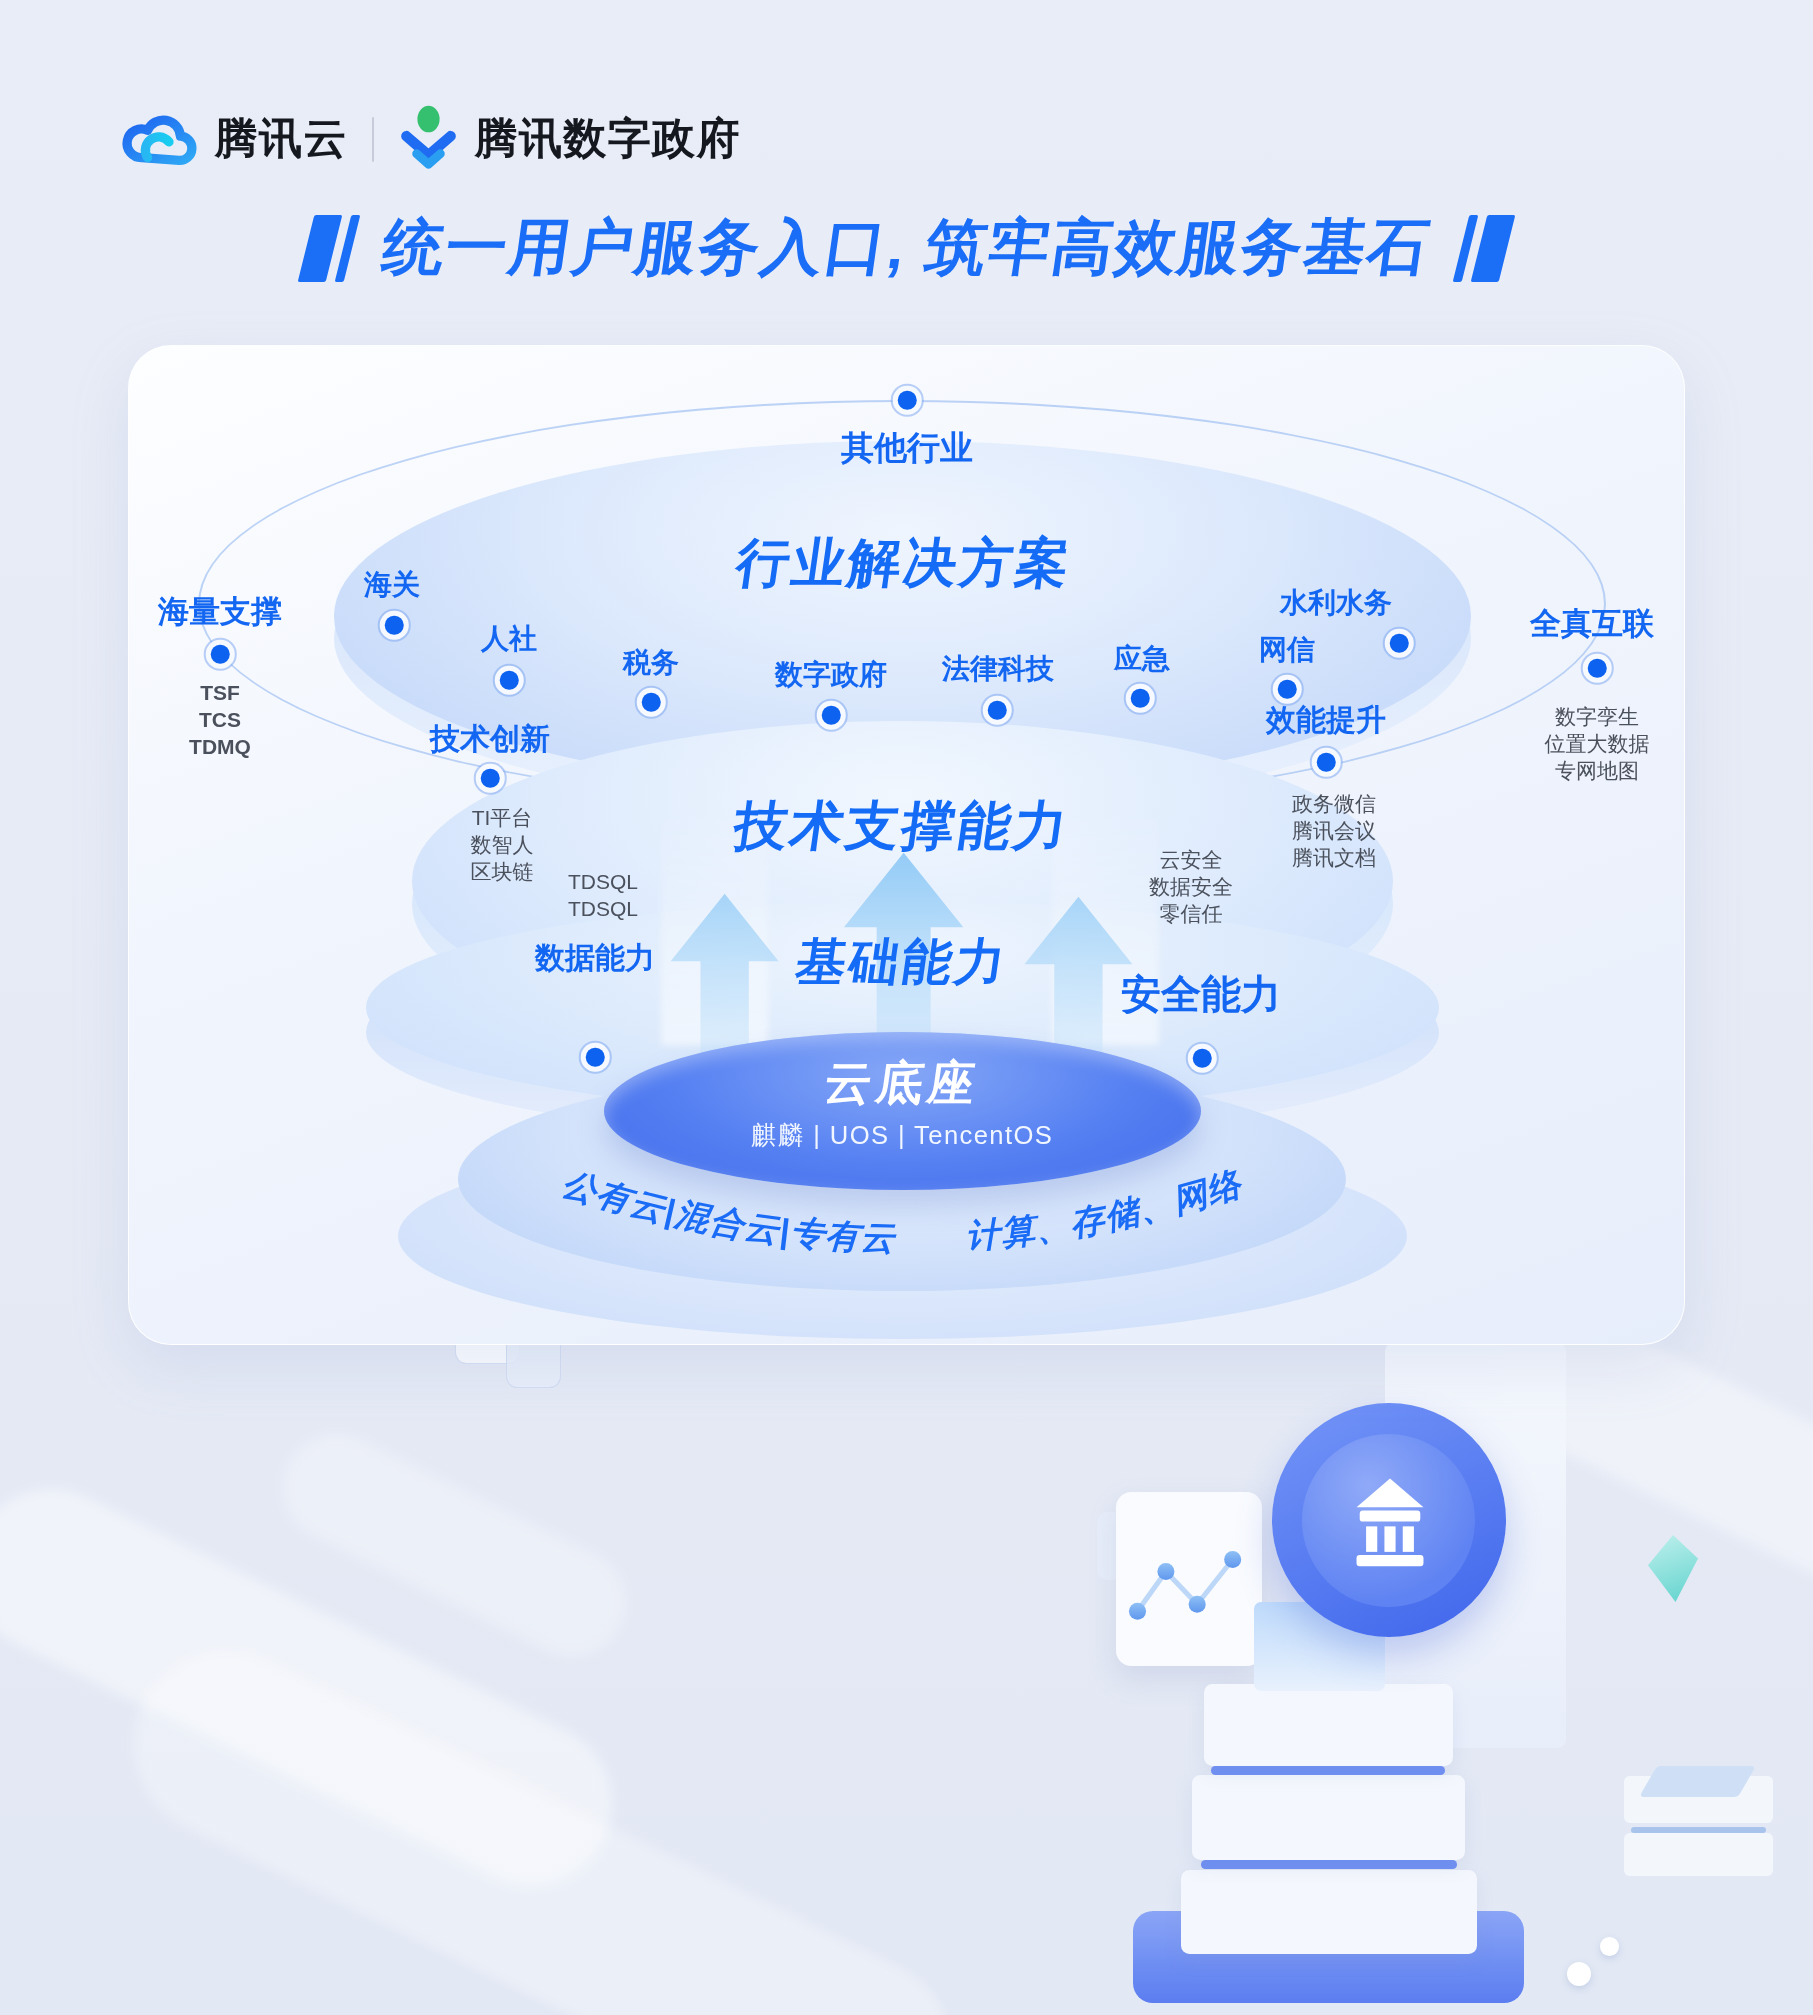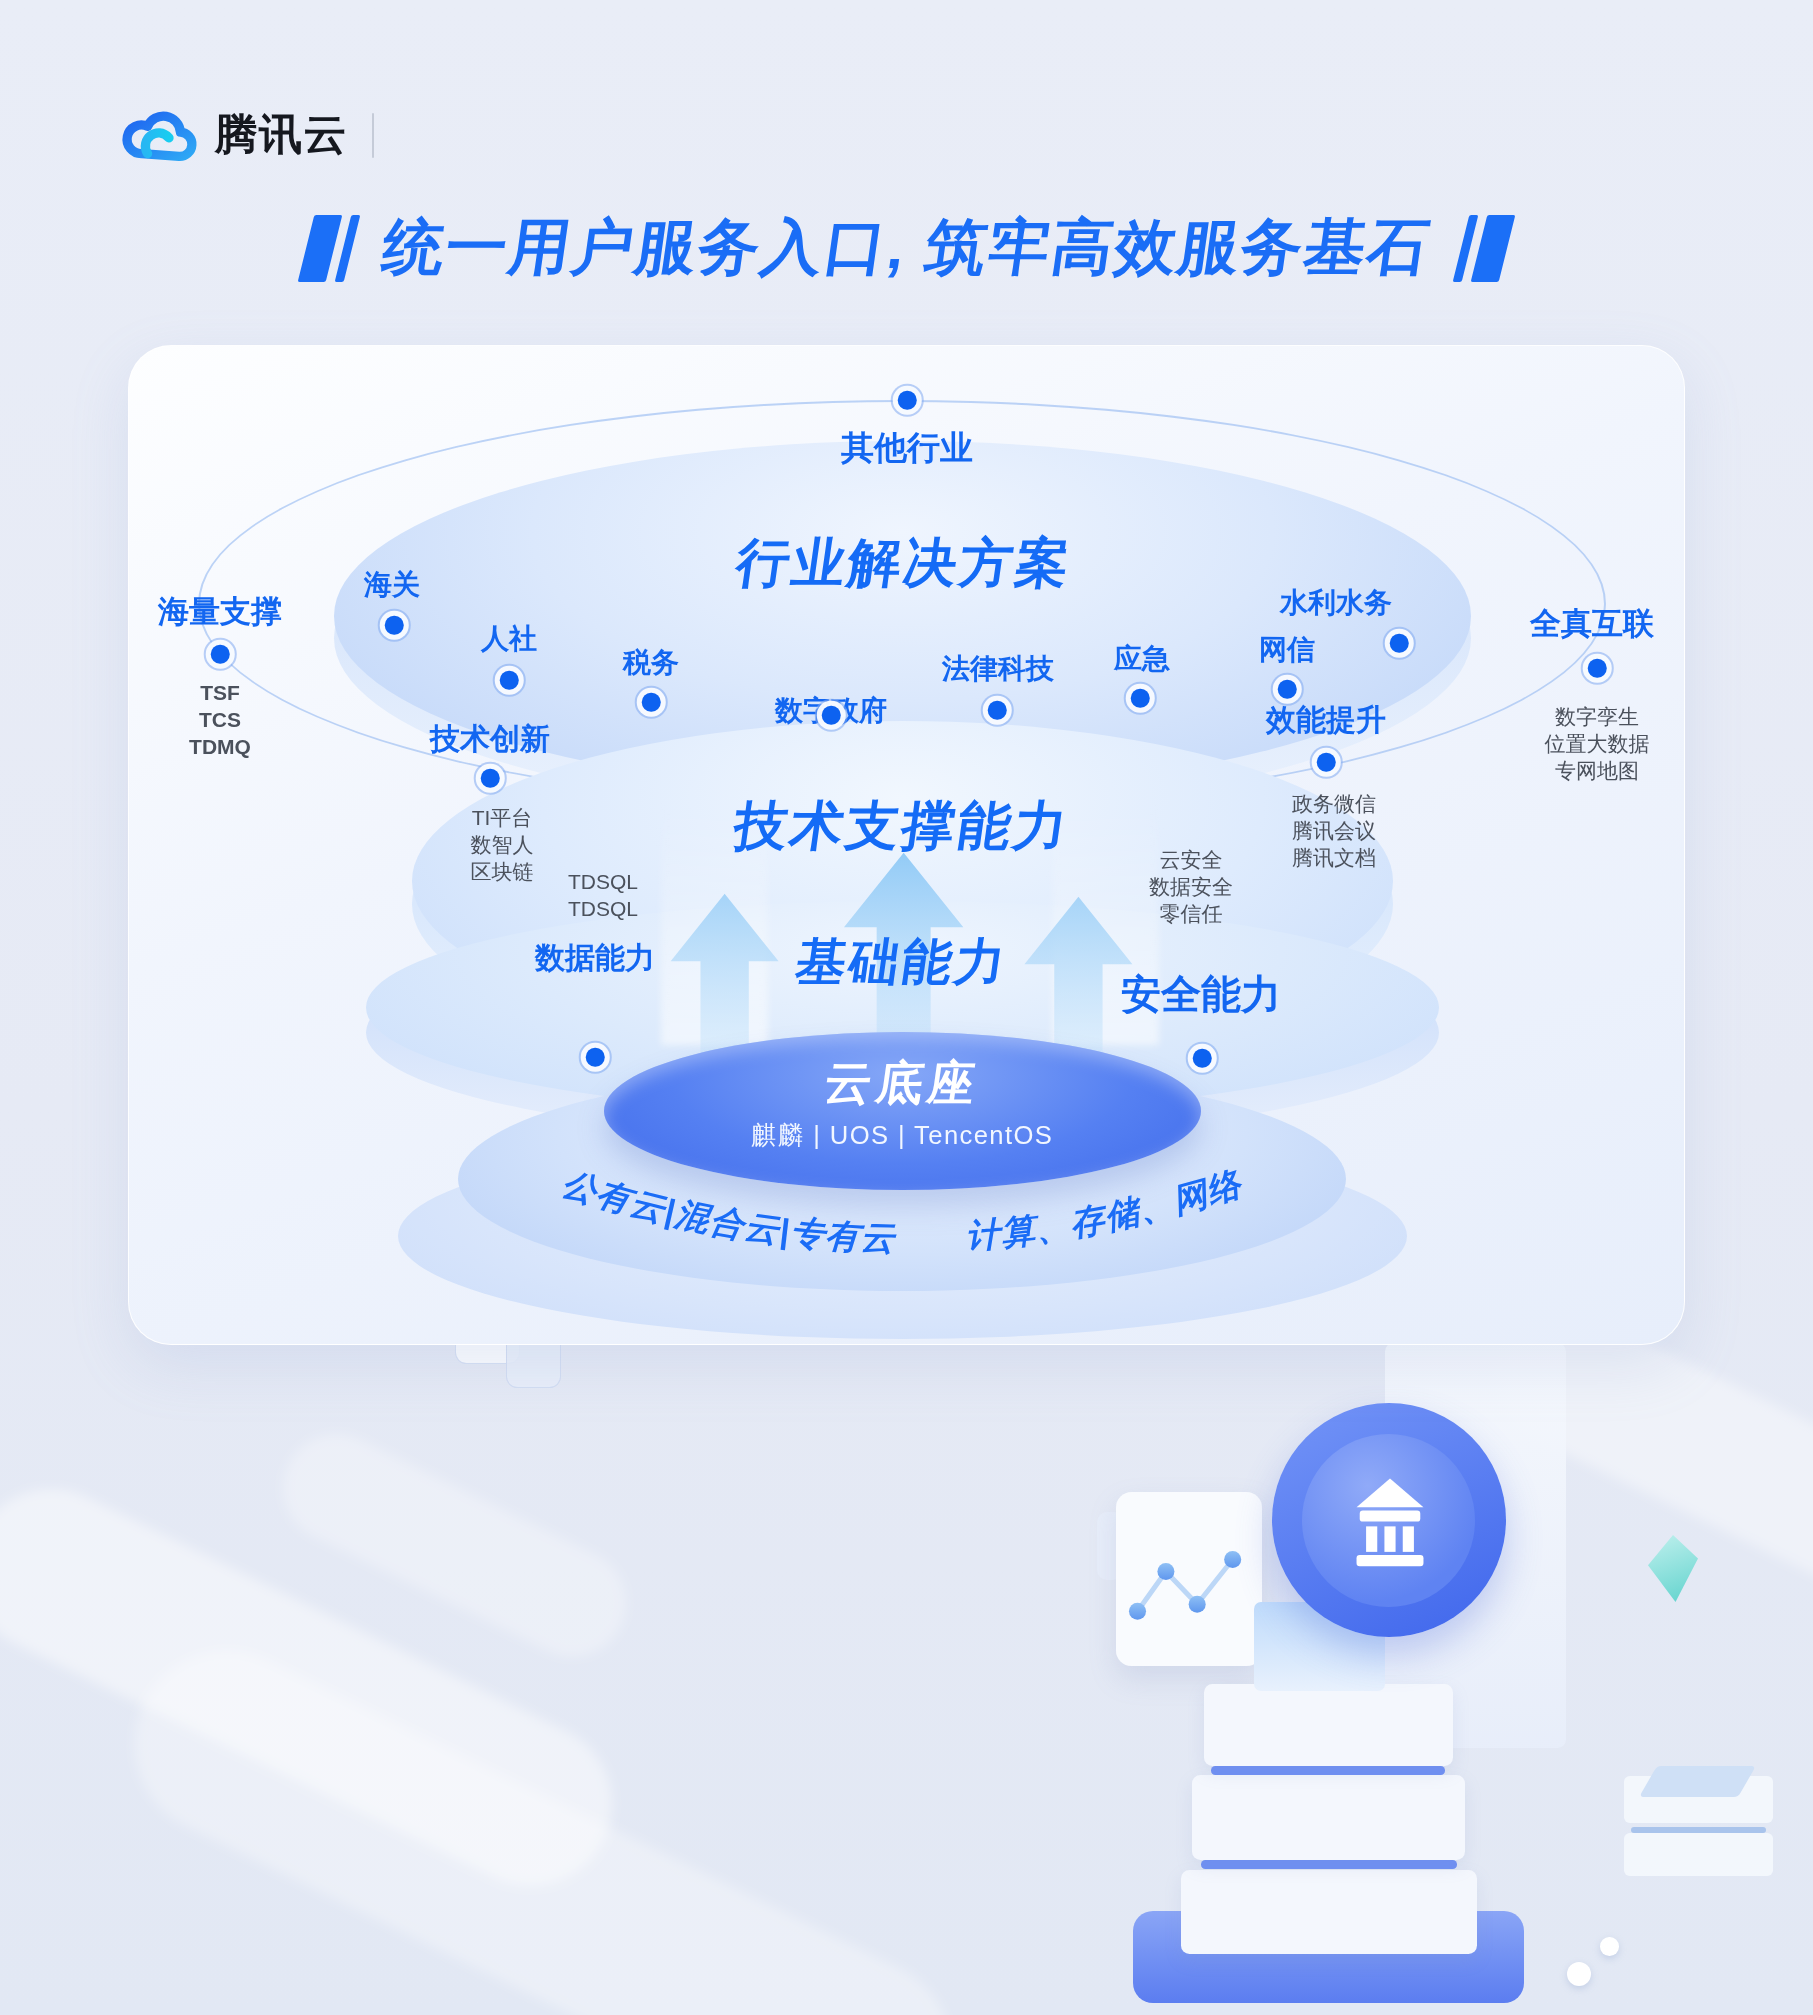--- a/index.html
+++ b/index.html
@@ -175,20 +175,28 @@
             <stop offset="0" stop-color="#27b7f3"></stop>
               <stop offset="1" stop-color="#18cdf0"></stop>
           </linearGradient>
         </defs>
         <path d="M16 34 a10 10 0 1 1 4-19 a12 12 0 0 1 23 4 a8.5 8.5 0 0 1-1 17 z" fill="none" stroke="url(#cl1)" stroke-width="6.5" stroke-linejoin="round"></path>
         <path d="M20 34 c-6 -10 7 -20 15 -11" fill="none" stroke="url(#cl2)" stroke-width="6.5" stroke-linecap="round"></path>
       </svg>
       <span class="brand-text">腾讯云</span>
     </div>
     <div class="brand-divider"></div>
+    <div class="brand">
+      <svg width="61" height="68" viewBox="0 0 40 46">
+        <ellipse cx="20" cy="9.5" rx="7.5" ry="9" fill="#35c06f"></ellipse>
+        <path d="M5 21 l15 13 15-13" stroke="#1f6bf2" stroke-width="7" fill="none" stroke-linejoin="round" stroke-linecap="round"></path>
+        <path d="M12 33 l8 7 8-7" stroke="#2a9ef0" stroke-width="6" fill="none" stroke-linejoin="round" stroke-linecap="round"></path>
+      </svg>
+      <span class="brand-text gov">腾讯数字政府</span>
+    </div>
   </header>
 
   <div class="title-row">
     <span class="bars">
         <i class="bar thick"></i>
         <i class="bar thin"></i>
       </span>
     <h1 class="main-title">统一用户服务入口, 筑牢高效服务基石</h1>
     <span class="bars">
         <i class="bar thin"></i>
@@ -238,21 +246,21 @@
     <div class="pos top-label" style="left:907px;top:448px;">其他行业</div>
 
     <div class="pos big" style="left:904px;top:564px;">行业解决方案</div>
 
     <div class="pos lbl" style="left:392px;top:585px;">海关</div>
     <span class="node" style="left:394px;top:625px;"></span>
     <div class="pos lbl" style="left:509px;top:639px;">人社</div>
     <span class="node" style="left:509px;top:680px;"></span>
     <div class="pos lbl" style="left:651px;top:663px;">税务</div>
     <span class="node" style="left:651px;top:702px;"></span>
-    <div class="pos lbl" style="left:831px;top:675px;margin-top:36px;">数字政府</div>
+    <div class="pos lbl" style="left:831px;top:675px;">数字政府</div>
     <span class="node" style="left:831px;top:715px;"></span>
     <div class="pos lbl" style="left:998px;top:669px;">法律科技</div>
     <span class="node" style="left:997px;top:710px;"></span>
     <div class="pos lbl" style="left:1142px;top:659px;">应急</div>
     <span class="node" style="left:1140px;top:698px;"></span>
     <div class="pos lbl" style="left:1287px;top:650px;">网信</div>
     <span class="node" style="left:1287px;top:689px;"></span>
     <div class="pos lbl" style="left:1336px;top:603px;">水利水务</div>
     <span class="node" style="left:1399px;top:643px;"></span>
 

